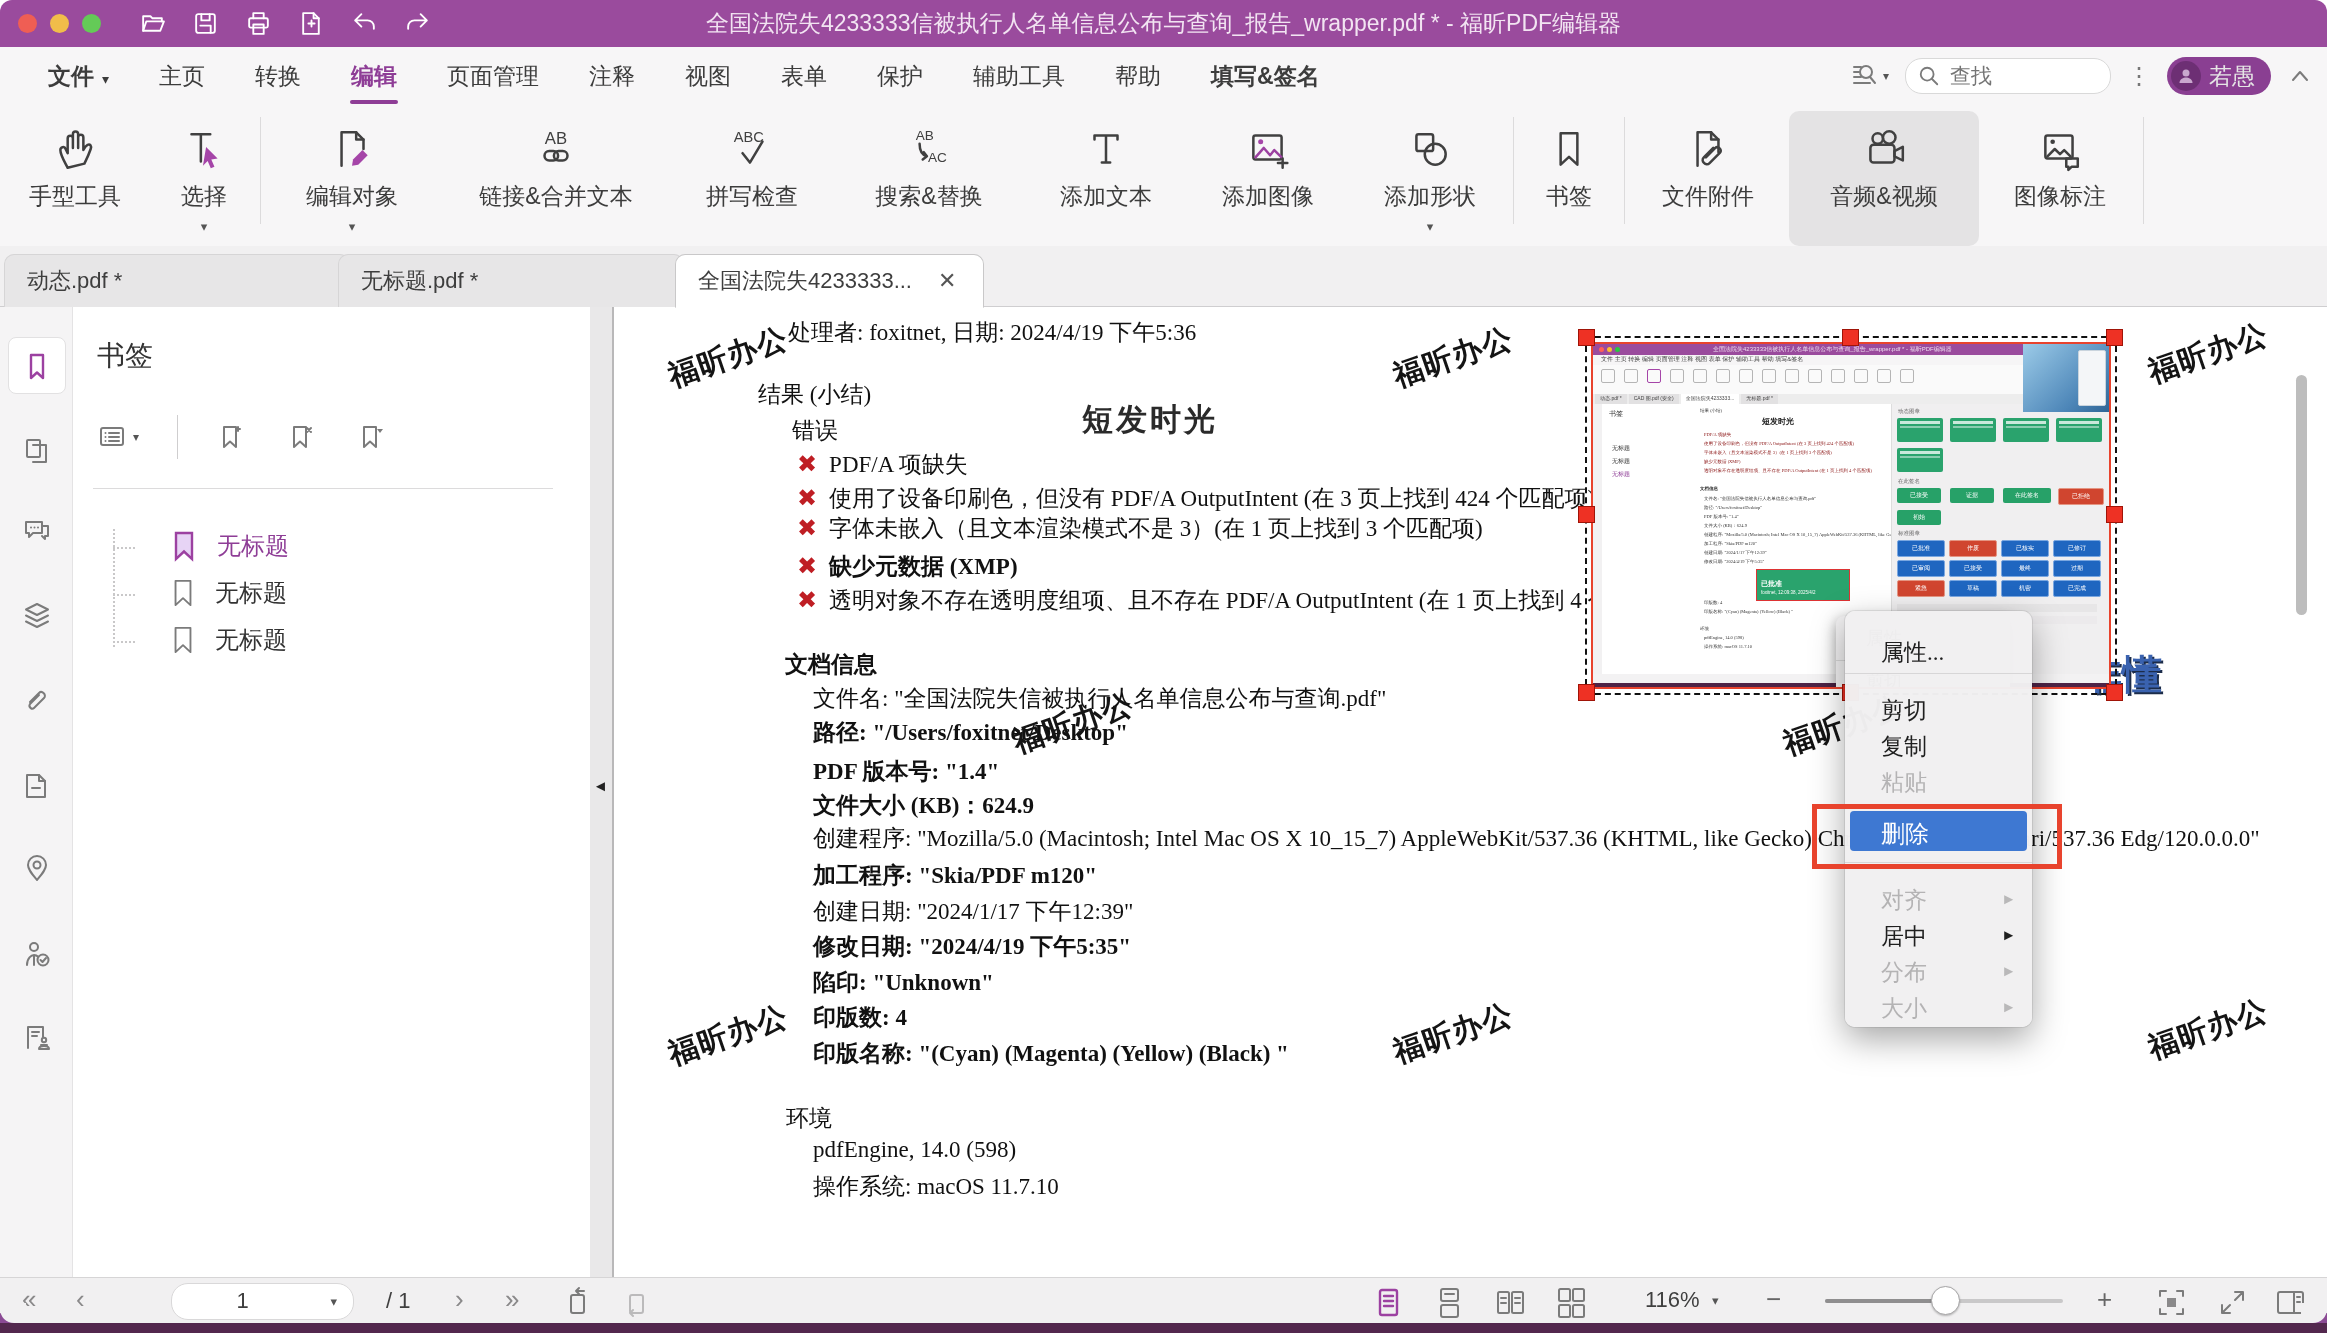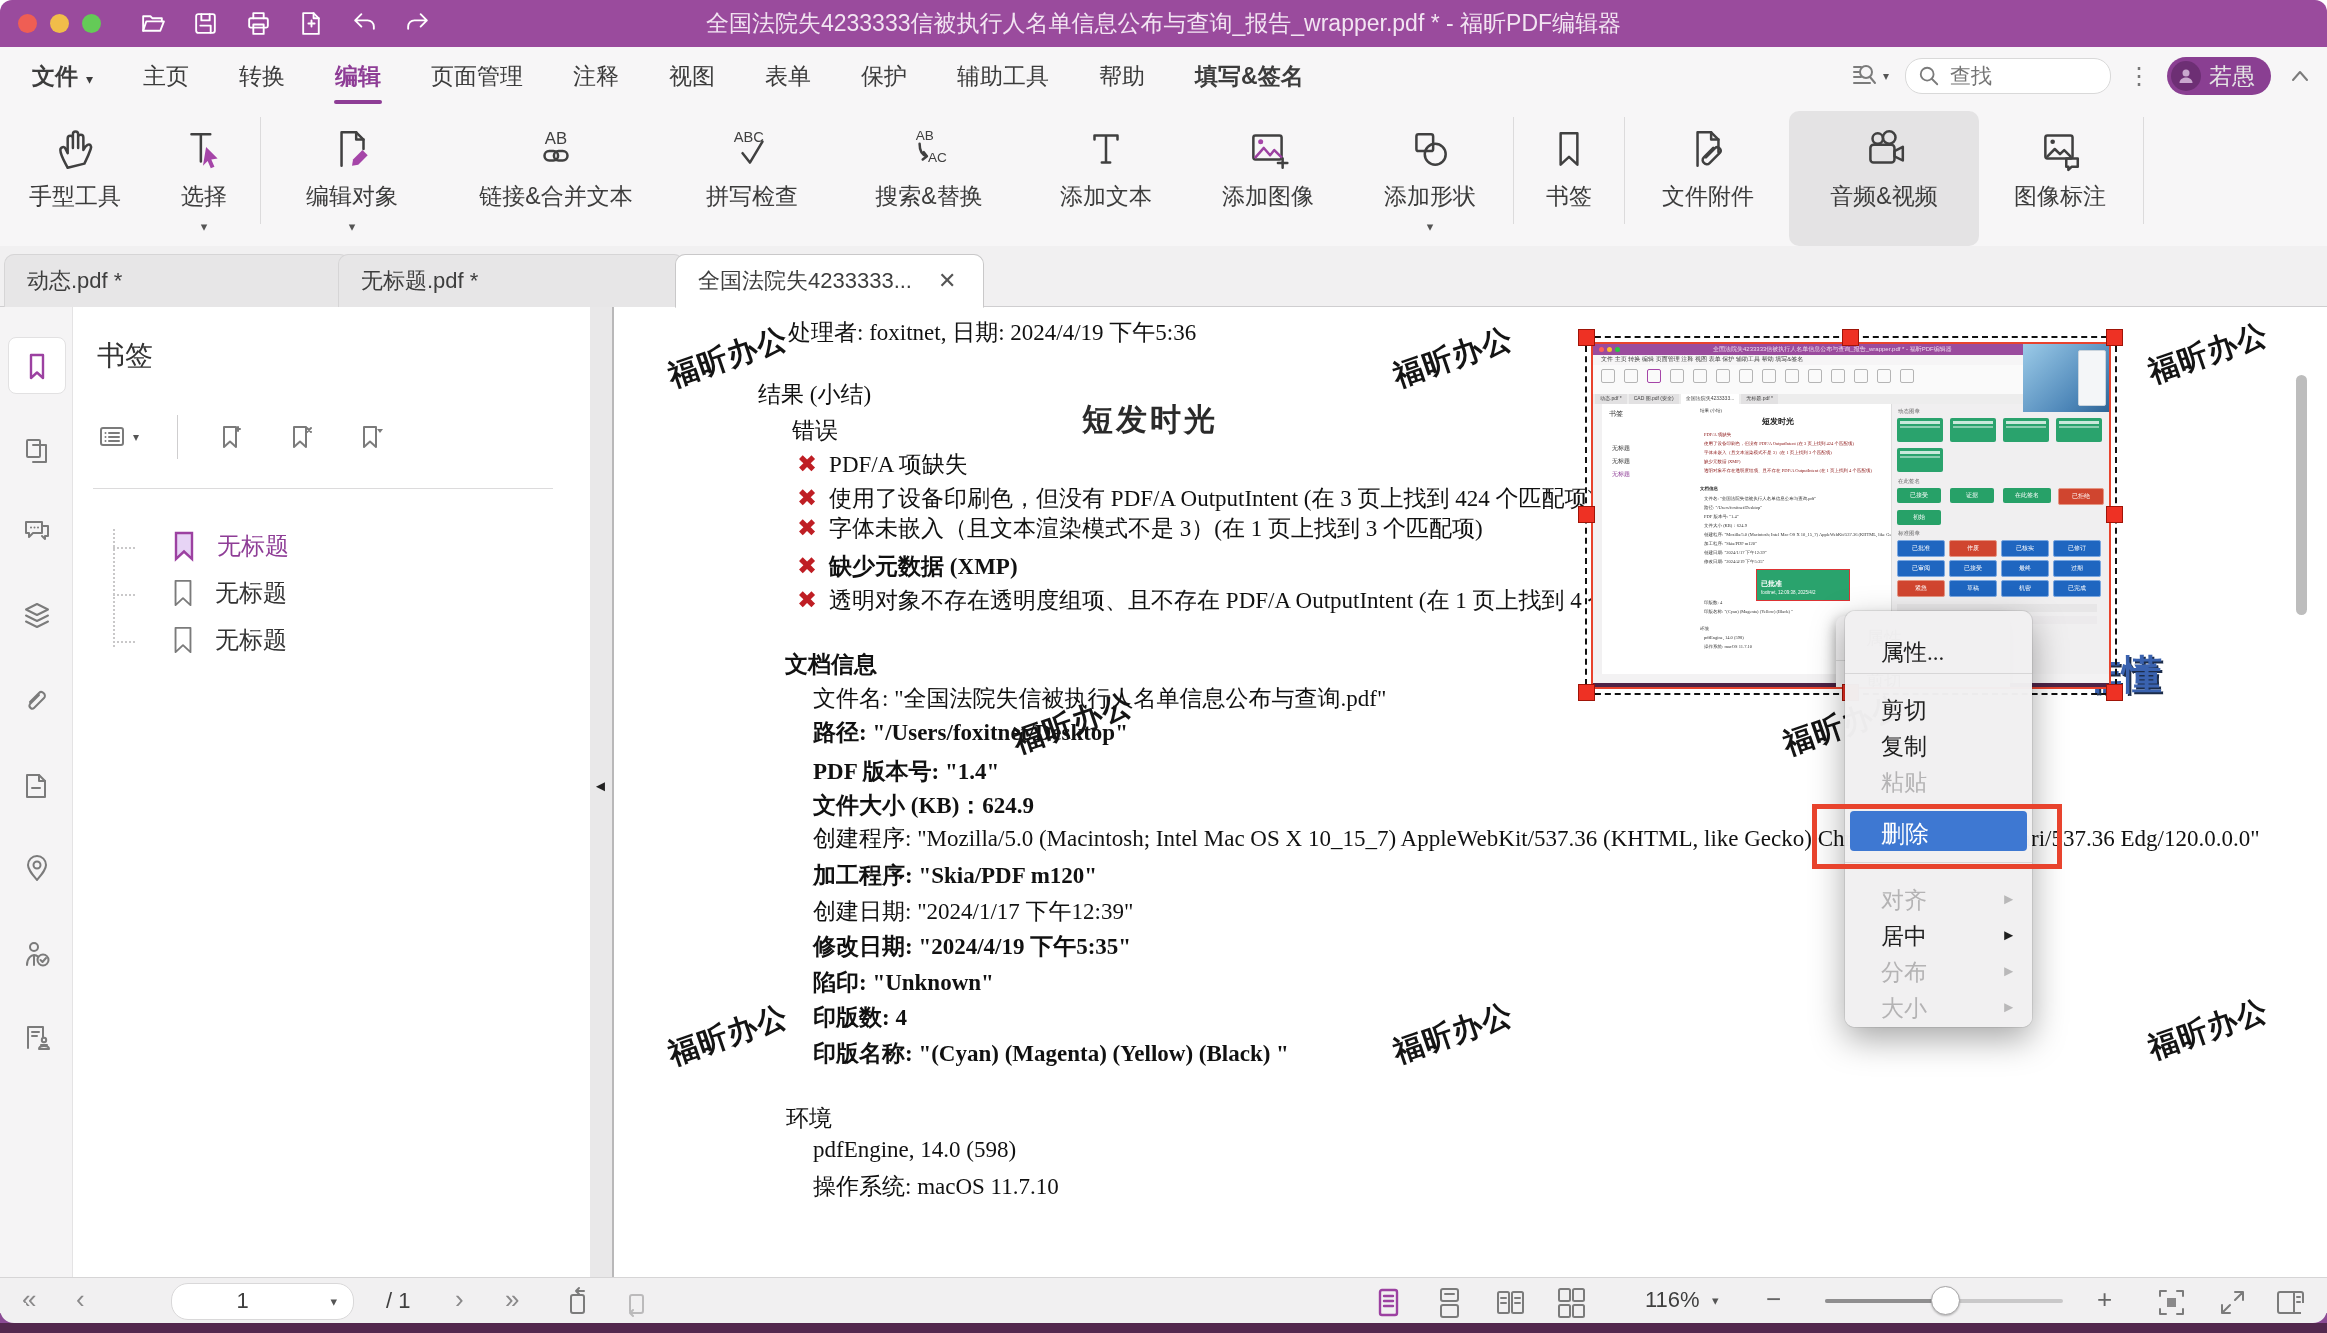--- a/index.html
+++ b/index.html
@@ -12,21 +12,21 @@
 
   
   .titlebar{position:absolute;left:0;top:0;width:2327px;height:47px;background:#9a4b9d;border-radius:12px 12px 0 0;display:flex;align-items:center}
   .traffic{display:flex;gap:13px;margin-left:18px}
   .dot{width:19px;height:19px;border-radius:50%}
   .winicons{display:flex;gap:26px;margin-left:38px;align-items:center}
   .wtitle{position:absolute;left:50%;transform:translateX(-50%);color:#f2e4f2;font-size:23px;white-space:nowrap}
 
   
   .menubar{position:absolute;left:0;top:47px;width:2327px;height:58px;background:#f7f6f7;display:flex;align-items:center}
-  .menus{display:flex;gap:50px;margin-left:32px;align-items:center}
+  .menus{display:flex;gap:50px;margin-left:48px;align-items:center}
   .mi{font-size:23px;color:#3c3c3c;position:relative;white-space:nowrap}
   .mi.bold{font-weight:bold}
   .mi.active{color:#8e3d96;font-weight:bold}
   .mi.active::after{content:"";position:absolute;left:50%;transform:translateX(-50%);bottom:-12px;width:48px;height:4px;background:#8e3d96;border-radius:2px}
   .mi .chev{font-size:14px;color:#3c3c3c;margin-left:8px}
   .tr-cluster{position:absolute;right:14px;top:0;height:58px;display:flex;align-items:center;gap:16px}
   .searchpill{display:flex;align-items:center;gap:8px;background:#fff;border:1px solid #d9d9d9;border-radius:17px;height:34px;width:180px;padding:0 12px}
   .searchpill input{border:none;outline:none;width:120px;font-size:21px;color:#444;background:transparent}
   .kebab{color:#777;font-size:24px;line-height:1}
   .userpill{display:flex;align-items:center;gap:8px;background:#8a3f92;border-radius:19px;height:38px;padding:0 16px 0 4px}

